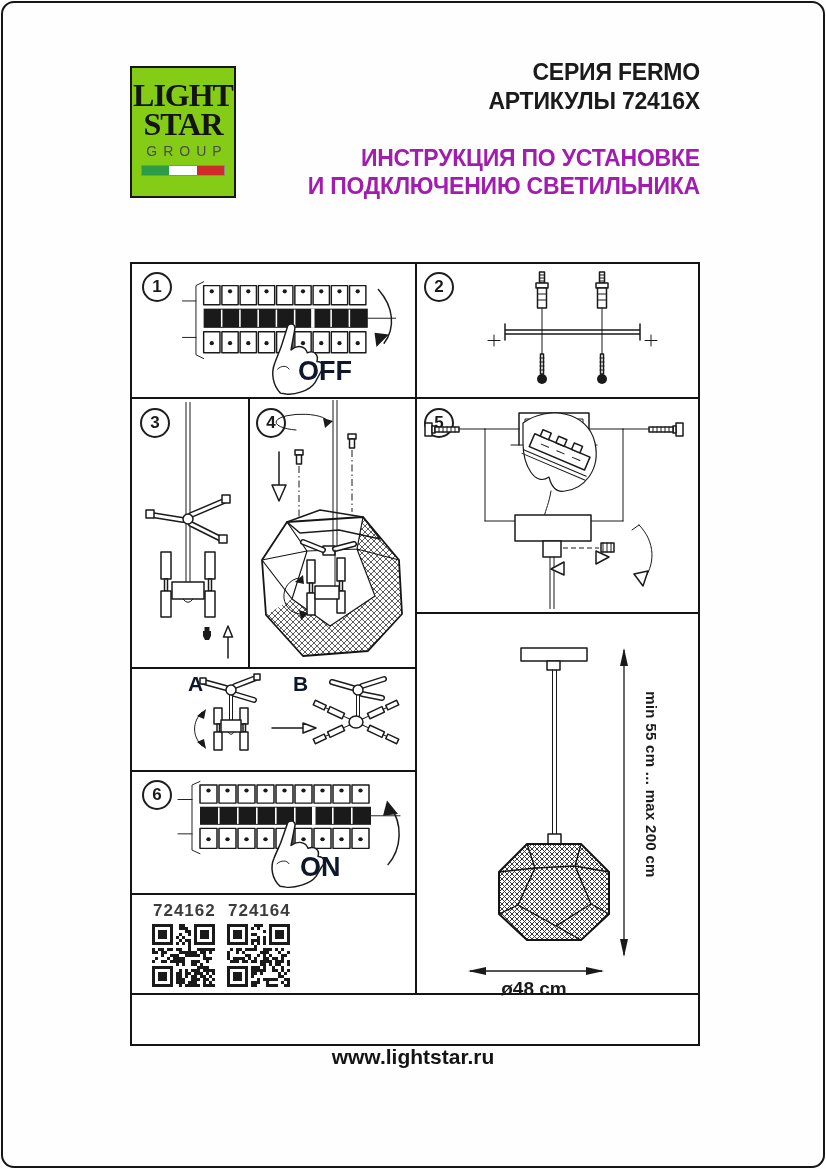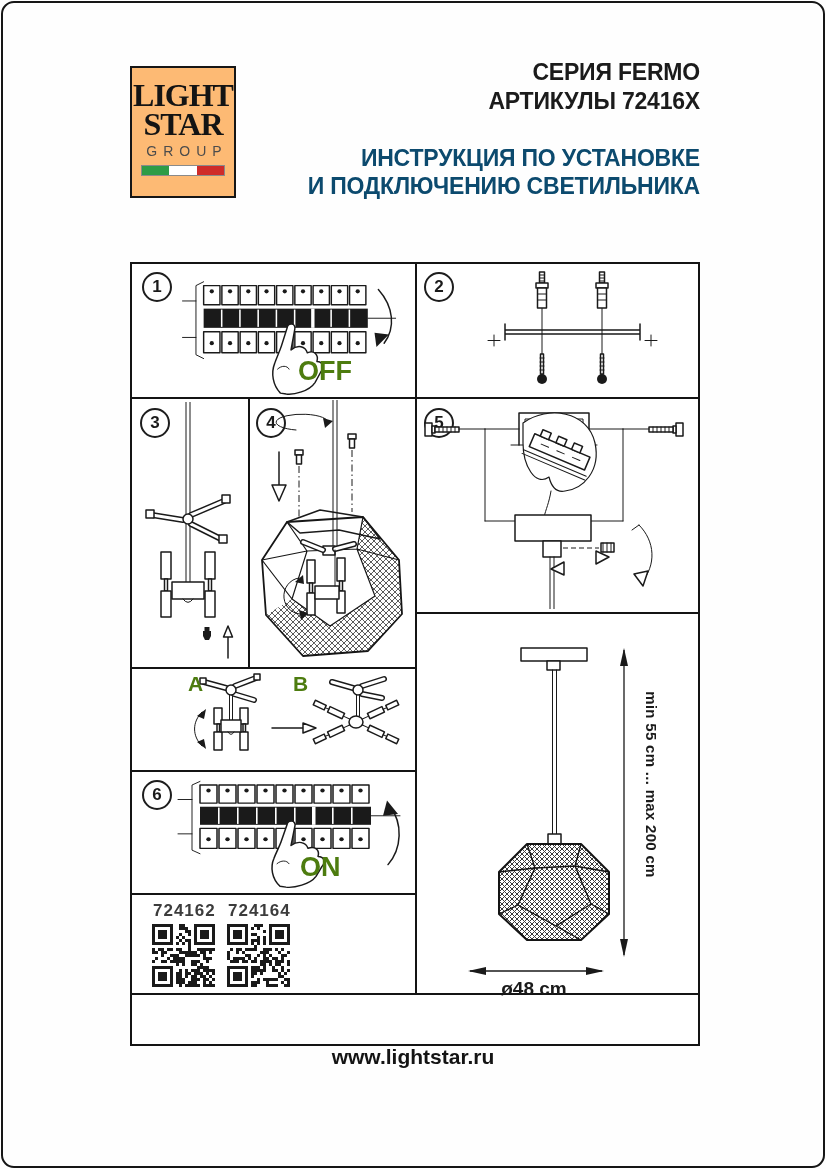--- a/index.html
+++ b/index.html
@@ -2,43 +2,43 @@
 <html><head>
 <meta charset="utf-8">
 <style>
   html,body{margin:0;padding:0;background:#cfcfcf;}
   .page{position:relative;width:826px;height:1169px;background:#fefefe;margin:0 auto;
         font-family:"Liberation Sans",sans-serif;color:#1a1a1a;overflow:hidden;}
   .page-frame{position:absolute;inset:1px;border:2px solid #161616;border-radius:13px;pointer-events:none;}
 
   
   .logo{position:absolute;left:130px;top:66px;width:106px;height:132px;border:2px solid #161616;
-        background:#fdba74;box-sizing:border-box;text-align:center;padding-top:13px;}
+        background:#84cc16;box-sizing:border-box;text-align:center;padding-top:13px;}
   .logo-main{font-family:"Liberation Serif",serif;font-weight:bold;font-size:32px;line-height:29px;
              letter-spacing:-1px;color:#141414;}
   .logo-group{font-size:14px;letter-spacing:6px;color:#4c4c4c;margin-top:4px;padding-left:8px;}
   .flag{display:flex;height:9px;margin:6px 9px 0 9px;border:1px solid #8a8a8a;}
   .flag>div{flex:1;}
 
   
   .hdr{position:absolute;left:300px;top:58px;width:400px;text-align:right;font-weight:bold;
        color:#1b1b1b;letter-spacing:-0.2px;}
   .hdr div{font-size:23px;line-height:29px;}
   .hdr-title{position:absolute;left:290px;top:144px;width:410px;text-align:right;font-weight:bold;
-             font-size:23px;line-height:28px;letter-spacing:-0.2px;color:#0c4a6e;}
+             font-size:23px;line-height:28px;letter-spacing:-0.2px;color:#a21caf;}
 
   
   .grid{position:absolute;left:130px;top:262px;width:570px;height:784px;border:2px solid #141414;
         box-sizing:border-box;background:#fff;}
   .vl,.hl{position:absolute;background:#141414;}
 
   .badge{position:absolute;width:30px;height:30px;border:2px solid #1d1d1d;border-radius:50%;
          box-sizing:border-box;text-align:center;line-height:26px;font-size:17px;font-weight:bold;
          background:#fff;}
-  .lbl{position:absolute;font-weight:bold;color:#4d7c0f;}
+  .lbl{position:absolute;font-weight:bold;color:#0f172a;}
   .ill{position:absolute;}
 
   .qr-label{position:absolute;font-size:17px;font-weight:bold;color:#3c3c3c;letter-spacing:1px;}
   .qr-svg{position:absolute;}
 
   .notes{position:absolute;left:24px;top:735px;font-size:15px;line-height:21px;color:#1e1e1e;}
 
   .minmax{position:absolute;left:377px;top:512px;width:285px;text-align:center;font-size:15px;
           font-weight:bold;transform:rotate(90deg);letter-spacing:0.3px;}
   .dia{position:absolute;left:352px;top:678px;width:100px;text-align:center;font-size:19px;font-weight:bold;margin-top:36px;}

